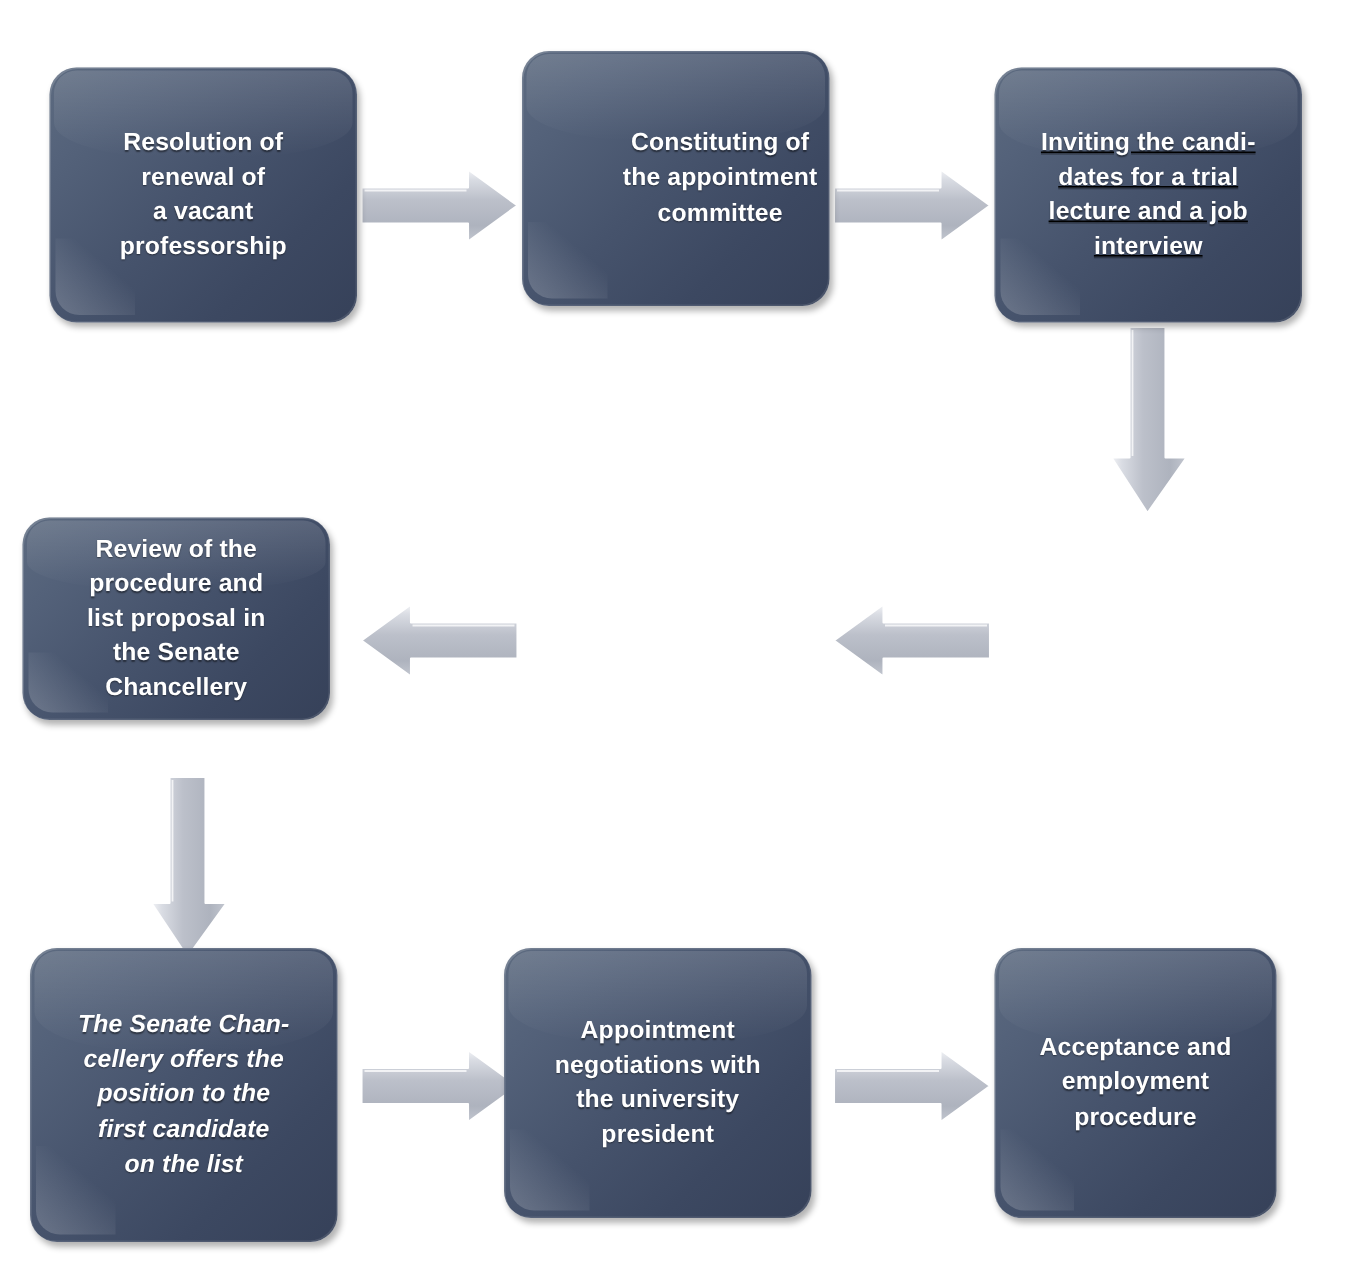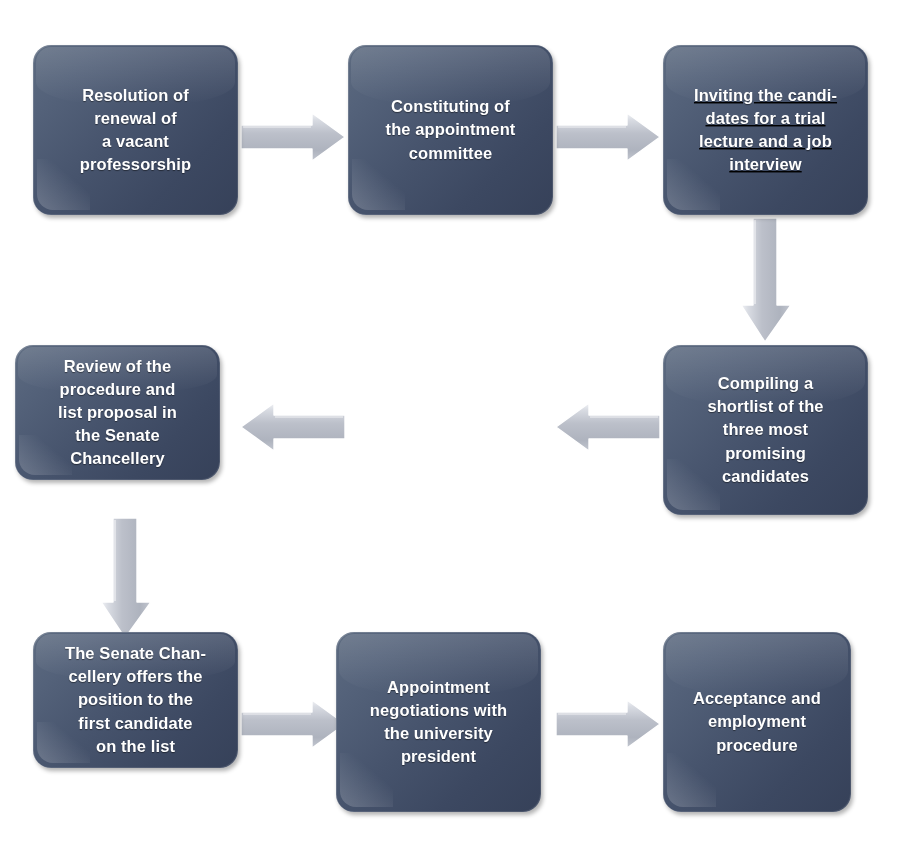--- a/index.html
+++ b/index.html
@@ -117,21 +117,21 @@
 professorship</span>
   </div>
 
   <div class="arrow" style="left:240px; top:112px;">
     <svg width="106" height="50" viewBox="0 0 106 50">
       <path d="M1,13 L72,13 L72,1 L105,25 L72,49 L72,37 L1,37 Z" fill="url(#gradH)" stroke="#ffffff" stroke-width="1.4" stroke-linejoin="round"></path>
       <path d="M3,15 L71,15" stroke="#ffffff" stroke-width="1.2" opacity="0.75" fill="none"></path>
     </svg>
   </div>
 
-  <div class="node" style="left:348px; top:45px; width:205px; height:170px;">
+  <div class="node" style="left:348px; top:34px; width:205px; height:170px;justify-content:flex-end;">
     <span class="node-label">Constituting of
 the appointment
 committee</span>
   </div>
 
   <div class="arrow" style="left:555px; top:112px;">
     <svg width="106" height="50" viewBox="0 0 106 50">
       <path d="M1,13 L72,13 L72,1 L105,25 L72,49 L72,37 L1,37 Z" fill="url(#gradH)" stroke="#ffffff" stroke-width="1.4" stroke-linejoin="round"></path>
       <path d="M3,15 L71,15" stroke="#ffffff" stroke-width="1.2" opacity="0.75" fill="none"></path>
     </svg>
@@ -144,27 +144,20 @@
 interview</span>
   </div>
 
   <div class="arrow" style="left:740px; top:217px;">
     <svg width="52" height="126" viewBox="0 0 52 126">
       <path d="M13,1 L37,1 L37,88 L51,88 L25,125 L1,88 L13,88 Z" fill="url(#gradV)" stroke="#ffffff" stroke-width="1.4" stroke-linejoin="round"></path>
       <path d="M15,3 L15,87" stroke="#ffffff" stroke-width="1.2" opacity="0.75" fill="none"></path>
     </svg>
   </div>
 
-  <div class="node" style="left:663px; top:345px; width:205px; height:170px;">
-    <span class="node-label">Compiling a
-shortlist of the
-three most
-promising
-candidates</span>
-  </div>
 
   <div class="arrow" style="left:555px; top:402px;">
     <svg width="106" height="50" viewBox="0 0 106 50">
       <path d="M105,13 L34,13 L34,1 L1,25 L34,49 L34,37 L105,37 Z" fill="url(#gradH)" stroke="#ffffff" stroke-width="1.4" stroke-linejoin="round"></path>
       <path d="M103,15 L35,15" stroke="#ffffff" stroke-width="1.2" opacity="0.75" fill="none"></path>
     </svg>
   </div>
 
 
   <div class="arrow" style="left:240px; top:402px;">
@@ -182,21 +175,21 @@
 Chancellery</span>
   </div>
 
   <div class="arrow" style="left:100px; top:517px;">
     <svg width="52" height="122" viewBox="0 0 52 122">
       <path d="M13,1 L37,1 L37,85 L51,85 L25,121 L1,85 L13,85 Z" fill="url(#gradV)" stroke="#ffffff" stroke-width="1.4" stroke-linejoin="round"></path>
       <path d="M15,3 L15,84" stroke="#ffffff" stroke-width="1.2" opacity="0.75" fill="none"></path>
     </svg>
   </div>
 
-  <div class="node" style="left:33px; top:632px; width:205px; height:136px;">
+  <div class="node" style="left:20px; top:632px; width:205px; height:196px;font-style:italic;">
     <span class="node-label">The Senate Chan-
 cellery offers the
 position to the
 first candidate
 on the list</span>
   </div>
 
   <div class="arrow" style="left:240px; top:699px;">
     <svg width="106" height="50" viewBox="0 0 106 50">
       <path d="M1,13 L72,13 L72,1 L105,25 L72,49 L72,37 L1,37 Z" fill="url(#gradH)" stroke="#ffffff" stroke-width="1.4" stroke-linejoin="round"></path>

